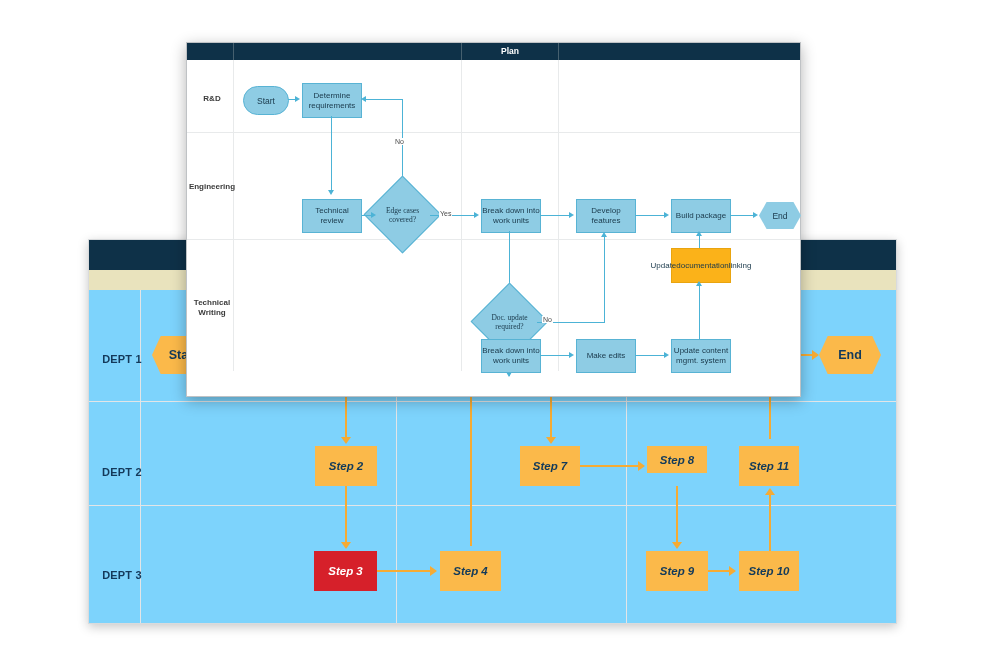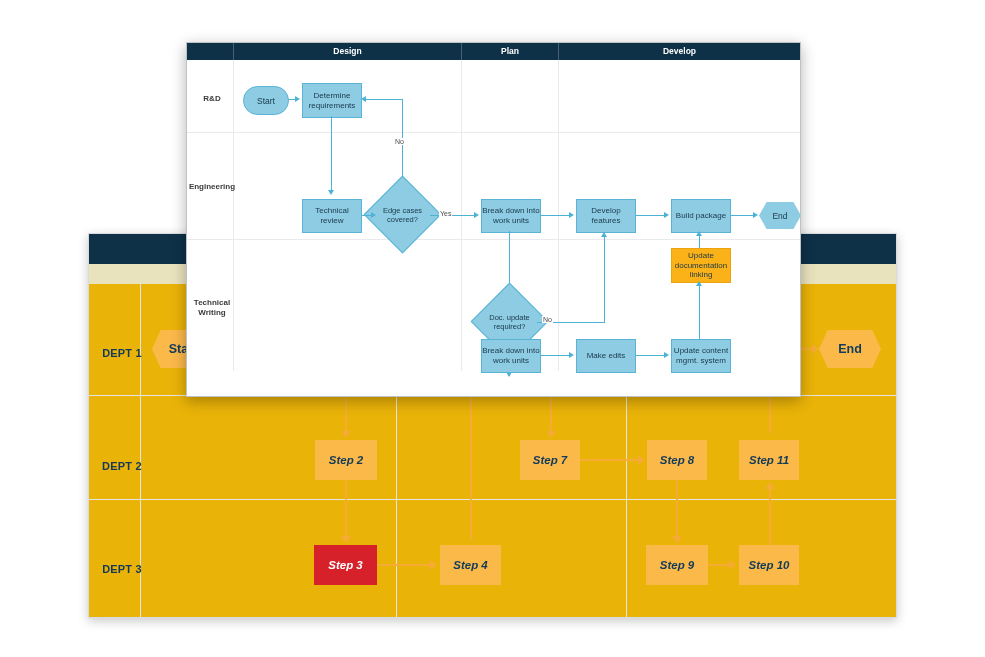--- a/index.html
+++ b/index.html
@@ -1,22 +1,22 @@
 <!DOCTYPE html>
 <html><head>
 <meta charset="utf-8">
 <style>
   html,body{margin:0;padding:0;background:#ffffff;}
   body{width:985px;height:657px;overflow:hidden;
        font-family:"Liberation Sans","DejaVu Sans",sans-serif;}
   .stage{position:relative;width:985px;height:657px;background:#fff;}
 
   
-  .bg-card{position:absolute;left:88px;top:233px;width:807px;height:383px;
-           background:#eab308;border:1px solid #d9dbdd;
+  .bg-card{position:absolute;left:88px;top:239px;width:807px;height:383px;
+           background:#7dd3fc;border:1px solid #d9dbdd;
            box-shadow:0 3px 10px rgba(0,0,0,.22);}
   .bg-header{position:absolute;left:0;top:0;width:807px;height:30px;background:#0e3148;}
   .bg-subheader{position:absolute;left:0;top:30px;width:807px;height:20px;background:#e9e3bd;}
   .bg-grid{position:absolute;left:0;top:50px;width:807px;height:333px;}
   .bg-vline{position:absolute;top:0;width:1px;height:333px;background:#e3e5e7;}
   .bg-hline{position:absolute;left:0;width:807px;height:1px;background:#e3e5e7;}
   .bg-lane-label{position:absolute;color:#14395a;font-size:11px;font-weight:bold;
                  letter-spacing:.2px;}
 
   
@@ -60,21 +60,21 @@
   .pstart{position:absolute;background:#8ecce4;border:1px solid #58b3d4;
           border-radius:22px;color:#19384a;font-size:8.5px;
           display:flex;align-items:center;justify-content:center;}
   .pend{position:absolute;background:#8ecce4;color:#19384a;font-size:8.5px;
         display:flex;align-items:center;justify-content:center;
         clip-path:polygon(18% 0,82% 0,100% 50%,82% 100%,18% 100%,0 50%);}
   .pdia{position:absolute;display:flex;align-items:center;justify-content:center;}
   .pdia i{position:absolute;inset:0;background:#8ecce4;border:1px solid #58b3d4;
           transform:rotate(45deg);}
   .pdia span{position:relative;font-size:7.5px;color:#19384a;text-align:center;
-             line-height:1.2;z-index:2;}
+             line-height:1.2;z-index:2;font-family:Liberation Serif, serif;}
 
   .bline{position:absolute;background:#4cb3d6;}
   .bhv{height:1.4px;} .bvv{width:1.4px;}
   .barrow{position:absolute;width:0;height:0;}
   .barrow.right{border-top:3.5px solid transparent;border-bottom:3.5px solid transparent;
                 border-left:5px solid #4cb3d6;}
   .barrow.left{border-top:3.5px solid transparent;border-bottom:3.5px solid transparent;
                border-right:5px solid #4cb3d6;}
   .barrow.down{border-left:3.5px solid transparent;border-right:3.5px solid transparent;
                border-top:5px solid #4cb3d6;}
@@ -104,21 +104,21 @@
     <div class="bg-lane-label" style="left:13px;top:226px;width:40px;text-align:left">DEPT 2</div>
     <div class="bg-lane-label" style="left:13px;top:329px;width:40px;text-align:center">DEPT 3</div>
 
     <div class="hexb" style="left:63px;top:96px;width:62px;height:38px">Start</div>
     <div class="hexb" style="left:730px;top:96px;width:62px;height:38px">End</div>
     <div class="oline ohv" style="left:700px;top:114px;width:26px"></div>
     <div class="oarrow right" style="left:723px;top:110px"></div>
 
     <div class="step" style="left:226px;top:206px;width:62px;height:40px">Step 2</div>
     <div class="step" style="left:431px;top:206px;width:60px;height:40px">Step 7</div>
-    <div class="step" style="left:558px;top:206px;width:60px;height:40px">Step 8</div>
+    <div class="step" style="left:558px;top:206px;width:60px;height:27px">Step 8</div>
     <div class="step" style="left:650px;top:206px;width:60px;height:40px">Step 11</div>
 
     <div class="step red" style="left:225px;top:311px;width:63px;height:40px">Step 3</div>
     <div class="step" style="left:351px;top:311px;width:61px;height:40px">Step 4</div>
     <div class="step" style="left:557px;top:311px;width:62px;height:40px">Step 9</div>
     <div class="step" style="left:650px;top:311px;width:60px;height:40px">Step 10</div>
 
     <div class="oline ovv" style="left:256px;top:120px;height:79px"></div>
     <div class="oarrow down" style="left:252px;top:197px"></div>
 
@@ -148,23 +148,21 @@
     <div class="oarrow up" style="left:676px;top:248px"></div>
   </div>
 
   <div class="popup">
 
 
     <div class="pop-header">
       <div class="hsep" style="left:46px"></div>
       <div class="hsep" style="left:274px"></div>
       <div class="hsep" style="left:371px"></div>
-      <div class="hcell" style="left:47px;width:227px">Design</div>
       <div class="hcell" style="left:275px;width:96px">Plan</div>
-      <div class="hcell" style="left:372px;width:241px">Develop</div>
     </div>
 
     <div class="pop-body">
 
       <div class="pop-vline" style="left:46px"></div>
       <div class="pop-vline" style="left:274px"></div>
       <div class="pop-vline" style="left:371px"></div>
       <div class="pop-hline" style="top:72px"></div>
       <div class="pop-hline" style="top:179px"></div>
 
@@ -223,21 +221,21 @@
       <div class="bline bhv" style="left:448px;top:155px;width:31px"></div>
       <div class="barrow right" style="left:477px;top:152px"></div>
 
       <div class="pbox" style="left:484px;top:139px;width:58px;height:32px">Build package</div>
 
       <div class="bline bhv" style="left:543px;top:155px;width:26px"></div>
       <div class="barrow right" style="left:566px;top:152px"></div>
 
       <div class="pend" style="left:572px;top:142px;width:42px;height:27px">End</div>
 
-      <div class="pbox orange" style="left:484px;top:188px;width:58px;height:33px;flex-direction:column">
+      <div class="pbox orange" style="left:484px;top:188px;width:58px;height:33px;flex-direction:row">
         <span>Update</span>
         <span>documentation</span>
         <span>linking</span>
       </div>
       <div class="bline bvv" style="left:512px;top:174px;height:14px"></div>
       <div class="barrow up" style="left:509px;top:171px"></div>
 
       <div class="bline bvv" style="left:322px;top:171px;height:61px"></div>
       <div class="barrow down" style="left:319px;top:229px"></div>
 

